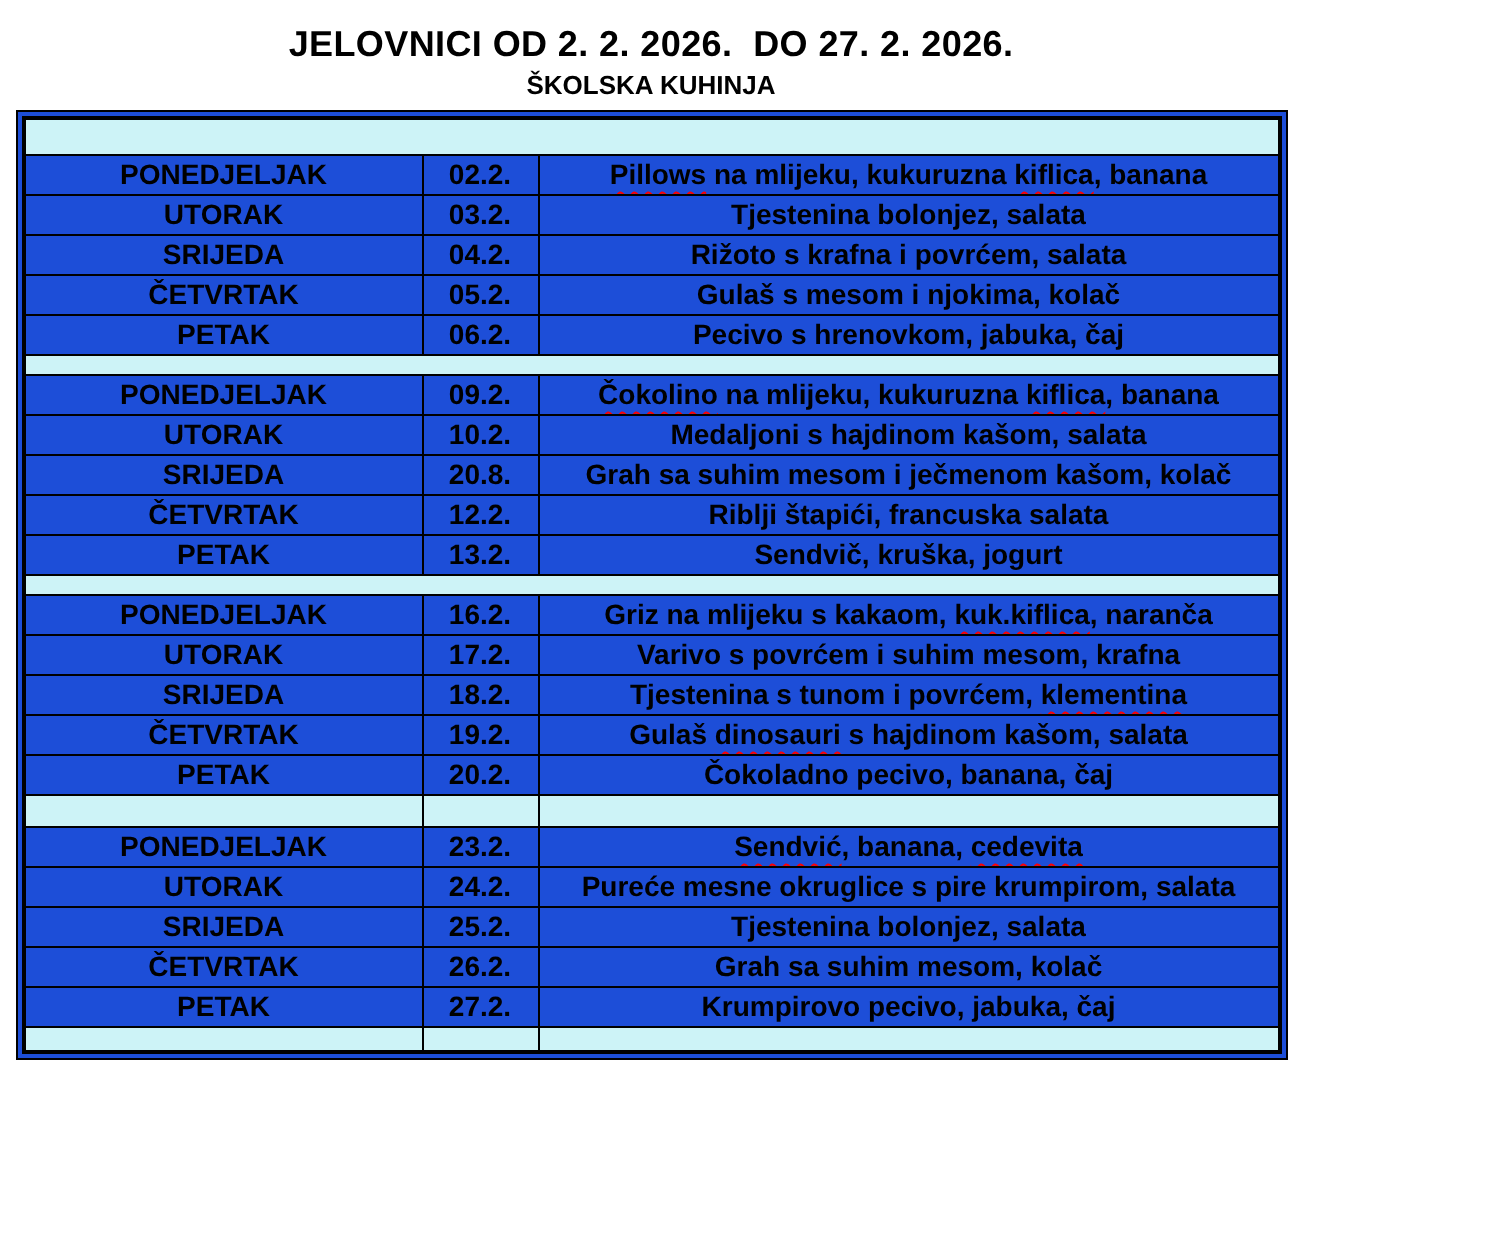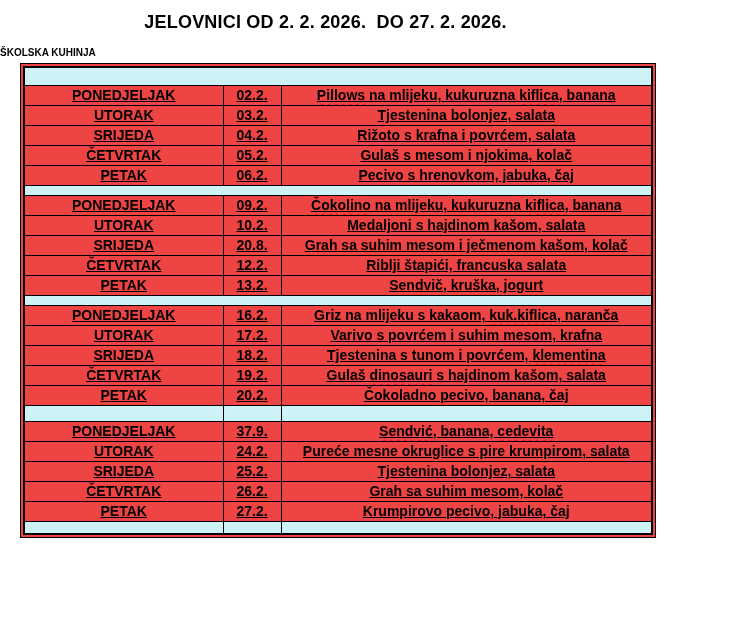--- a/index.html
+++ b/index.html
@@ -18,32 +18,32 @@
   .page-title {
     margin-top: 12px;
     text-align: center;
     font-size: 18px;
     font-weight: 700;
     color: var(--ink);
     white-space: pre;
     letter-spacing: 0.2px;
   }
   .page-subtitle {
-    margin-top: 14px;
-    font-size: 10px;
+    margin-top: 2px;
+    text-align: center;
+    font-size: 13px;
     font-weight: 700;
     color: var(--ink);
   }
   .table-wrap {
-    margin: 5px 0 0 20px;
+    margin: 5px 0 0 8px;
     display: inline-block;
     border: 1px solid var(--ink);
     padding: 2px;
-    background: #ef4444;
-    text-decoration: underline;
+    background: #1d4ed8;
   }
   table.menu {
     border-collapse: collapse;
     table-layout: fixed;
     width: 628px;
     border: 2px solid var(--ink);
   }
   table.menu td {
     border: 1.5px solid var(--ink);
     font-size: 14px;
@@ -172,21 +172,21 @@
             <td>20.2.</td>
             <td><span>Čokoladno pecivo, banana, čaj</span></td>
           </tr>
           <tr class="h-sepcells">
             <td class="cyan"></td>
             <td class="cyan"></td>
             <td class="cyan"></td>
           </tr>
           <tr class="day-row">
             <td>PONEDJELJAK</td>
-            <td>37.9.</td>
+            <td>23.2.</td>
             <td><span class="sq">Sendvić</span><span>, banana, </span><span class="sq">cedevita</span></td>
           </tr>
           <tr class="day-row">
             <td>UTORAK</td>
             <td>24.2.</td>
             <td><span>Pureće mesne okruglice s pire krumpirom, salata</span></td>
           </tr>
           <tr class="day-row">
             <td>SRIJEDA</td>
             <td>25.2.</td>

